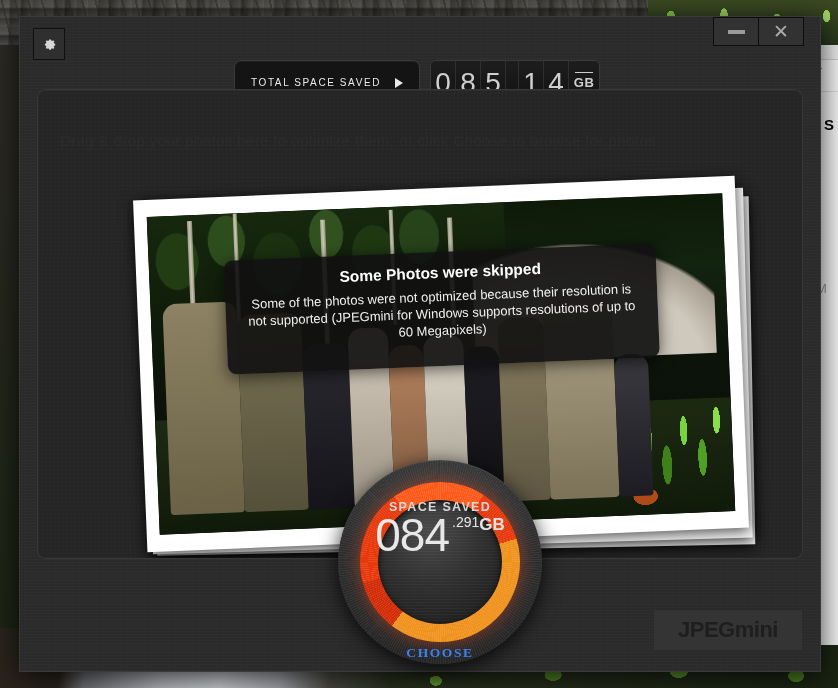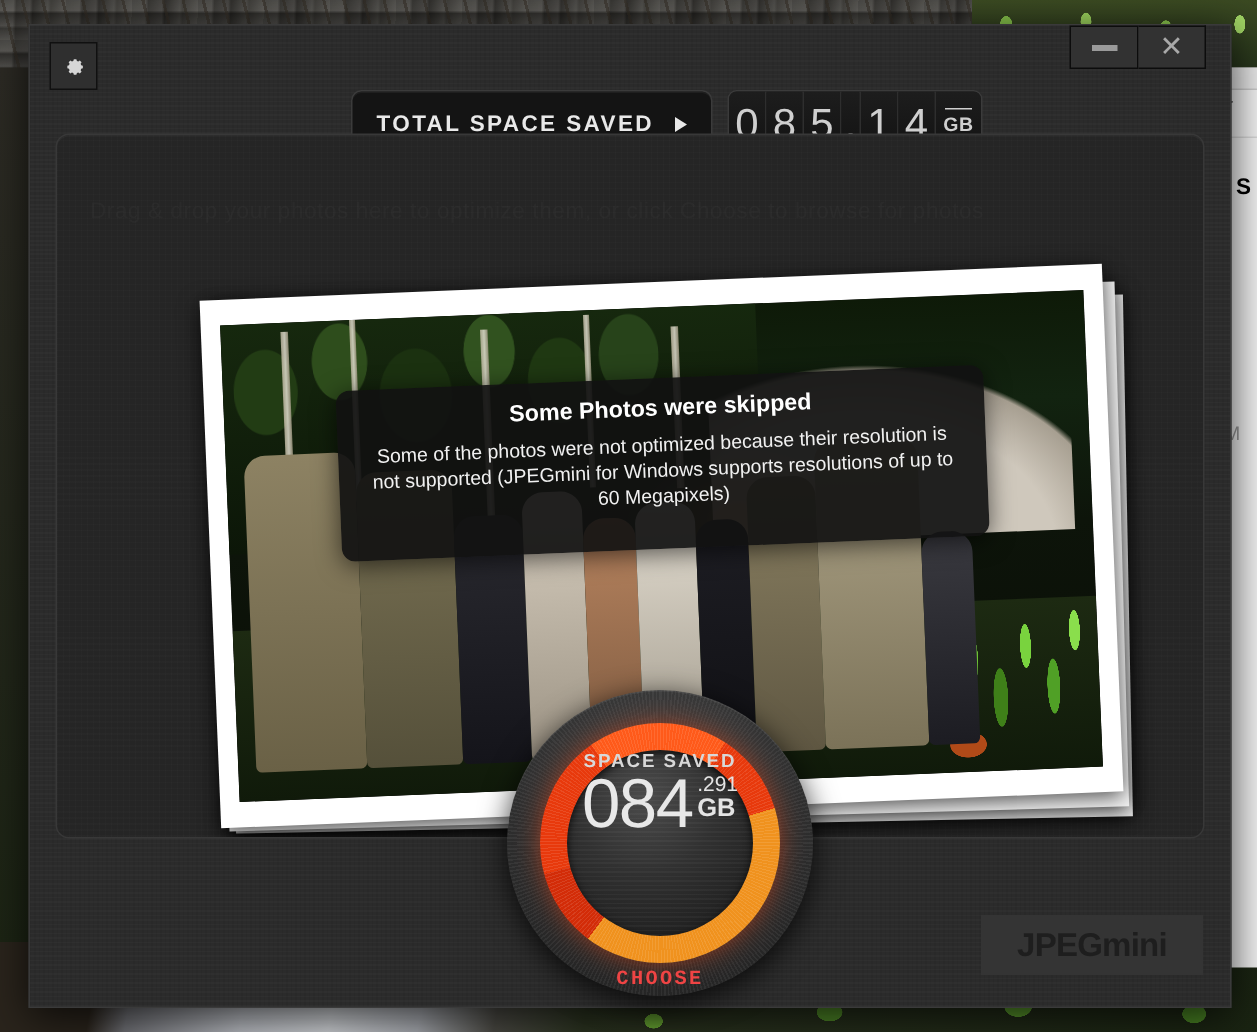--- a/index.html
+++ b/index.html
@@ -84,21 +84,21 @@
   .gear-btn{position:absolute;left:13px;top:11px;width:30px;height:30px;
     background:#2f2f2f;border:1px solid #101010;display:flex;align-items:center;
     justify-content:center;cursor:pointer;}
   .gear-btn svg{display:block;}
 
   
   .header-row{position:absolute;left:214px;top:43px;display:flex;align-items:center;gap:10px;}
   .tss{height:43px;background:#141414;border:1px solid #3b3b3b;border-radius:7px;
     display:flex;align-items:center;padding:0 16px;gap:14px;
     box-shadow:inset 0 1px 0 rgba(255,255,255,.05);}
-  .tss-label{color:#e9e9e9;font-size:15px;letter-spacing:1.6px;font-weight:bold;
+  .tss-label{color:#e9e9e9;font-size:10px;letter-spacing:1.6px;font-weight:normal;
     font-family:"Liberation Sans",sans-serif;}
   .tss-arrow{width:0;height:0;border-left:8px solid #e9e9e9;border-top:5px solid transparent;border-bottom:5px solid transparent;}
 
   .odo{height:43px;background:#151515;border:1px solid #3b3b3b;border-radius:6px;display:flex;
     box-shadow:inset 0 1px 0 rgba(255,255,255,.05);overflow:hidden;}
   .odo-cell{width:24px;display:flex;align-items:center;justify-content:center;
     color:#cfcfcf;font-size:28px;font-family:"Liberation Sans",sans-serif;
     border-right:1px solid #2e2e2e;background:linear-gradient(180deg,#1d1d1d,#121212);}
   .odo-cell.dot{width:12px;font-size:28px;}
   .odo-cell.unit{width:30px;font-size:13px;font-weight:bold;letter-spacing:.5px;
@@ -187,29 +187,29 @@
     background:
       repeating-linear-gradient(0deg, rgba(255,255,255,.035) 0 1px, transparent 1px 3px),
       radial-gradient(circle at 42% 26%, #4b4b4b 0%, #313131 42%, #222 78%, #191919 100%);
     box-shadow:inset 0 2px 6px rgba(0,0,0,.8);
     display:flex;flex-direction:column;align-items:center;justify-content:flex-start;}
   .g-label{color:#d8d8d8;font-size:12.5px;letter-spacing:1.3px;font-weight:bold;
     font-family:"Liberation Sans",sans-serif;margin-bottom:-2px;}
   .g-valrow{display:flex;align-items:flex-start;}
   .g-big{color:#e8e8e8;font-size:46px;line-height:46px;font-family:"Liberation Sans",sans-serif;
     letter-spacing:-1px;}
-  .g-sub{display:flex;flex-direction:column;align-items:flex-start;margin-left:3px;margin-top:3px;}
+  .g-sub{display:flex;align-items:flex-start;margin-left:3px;margin-top:3px;}
   .g-dec{color:#e4e4e4;font-size:14px;line-height:14px;font-family:"Liberation Sans",sans-serif;}
   .g-unit{color:#e4e4e4;font-size:17px;line-height:19px;font-weight:bold;font-family:"Liberation Sans",sans-serif;}
 
   .g-choose{position:absolute;left:50%;bottom:-2px;transform:translateX(-50%);
     width:128px;height:26px;display:flex;align-items:center;justify-content:center;
     cursor:pointer;}
-  .g-choose span{color:#ef4444;font-size:13.5px;font-weight:bold;letter-spacing:1.6px;
-    font-family:Liberation Mono, monospace;}
+  .g-choose span{color:#3b82f6;font-size:13.5px;font-weight:bold;letter-spacing:1.6px;
+    font-family:Liberation Serif, serif;}
 
   
   .optimize{position:absolute;left:18px;top:591px;width:182px;height:37px;
     background:#333333;border:1px solid #404040;border-radius:6px;
     display:flex;align-items:center;padding:0 14px;gap:14px;cursor:pointer;
     box-shadow:inset 0 1px 0 rgba(255,255,255,.05);}
   .opt-knob{width:15px;height:15px;border-radius:50%;background:#1b1b1b;
     border:2px solid #6d6d6d;display:flex;align-items:center;justify-content:center;}
   .opt-knob i{width:5px;height:5px;border-radius:50%;background:#8e8e8e;display:block;}
   .opt-label{color:#9d9d9d;font-size:14.5px;font-family:"Liberation Sans",sans-serif;}

